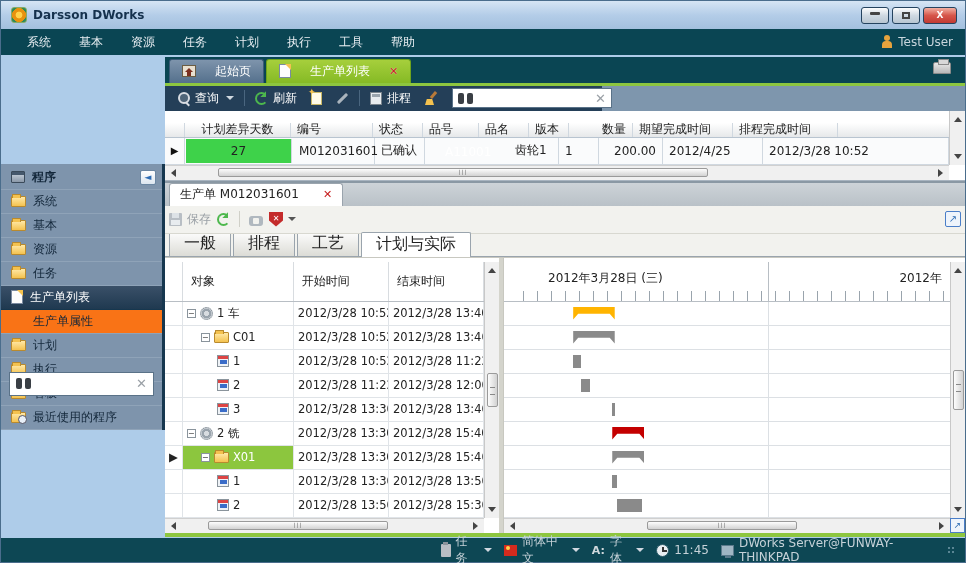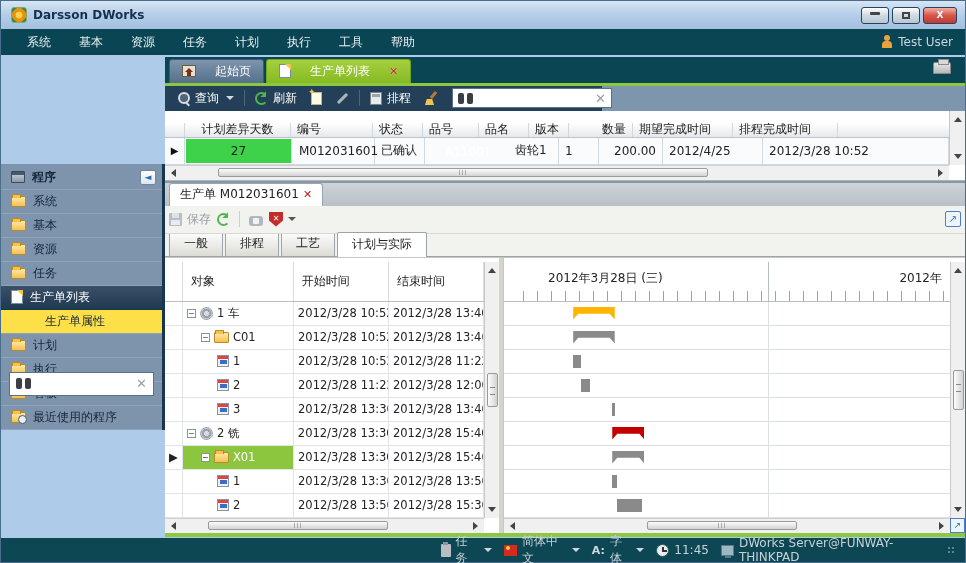--- a/index.html
+++ b/index.html
@@ -40,21 +40,21 @@
   .collapse-btn { margin-left:auto; width:16px; height:15px; background:linear-gradient(#fff,#dce6f0);
     border:1px solid #6b87a3; border-radius:2px; color:#2d6cb4; font-size:9px; line-height:13px; text-align:center; }
   .prog-icon { width:14px; height:12px; background:linear-gradient(#cfd8e2,#8a98a8); border:1px solid #3a4a5a; border-radius:1px; position:relative;}
   .prog-icon::before{content:"";position:absolute;left:0;top:0;right:0;height:3px;background:#45586c;}
   .folder-icon { width:15px; height:11px; background:linear-gradient(#ffe9a8,#f4c24f); border:1px solid #b98a2e; border-radius:1px; position:relative; }
   .folder-icon::before { content:""; position:absolute; top:-3px; left:0; width:7px; height:3px; background:#f4c24f; border:1px solid #b98a2e; border-bottom:none; border-radius:1px 1px 0 0; }
   .clock-dot::after { content:""; position:absolute; right:-2px; bottom:-2px; width:7px; height:7px; border-radius:50%; background:#e8f0f8; border:1px solid #556; }
   .doc-icon { width:12px; height:14px; background:#fdfdfd; border:1px solid #7a8aa0; position:relative; }
   .doc-icon::before { content:""; position:absolute; right:-1px; top:-1px; border:3px solid; border-color:#f4c24f #f4c24f transparent transparent; }
   .side-item.selected { background:linear-gradient(#3a5068,#1f3950); color:#fff; border-bottom:1px solid #16374f; }
-  .side-item.subitem { background:#fde047; padding-left:44px; }
+  .side-item.subitem { background:#f97316; padding-left:32px; }
   .side-search { position:absolute; left:8px; right:8px; bottom:34px; height:24px; background:#fff; border:1px solid #5a7288;
     display:flex; align-items:center; padding:0 6px; gap:6px; }
   .side-search input { flex:1; border:none; outline:none; font-size:12px; min-width:0; }
   .binoc-icon { width:15px; height:11px; position:relative; }
   .binoc-icon::before,.binoc-icon::after { content:""; position:absolute; top:0; width:6px; height:11px; background:#3a3f45; border-radius:2px; }
   .binoc-icon::before { left:0; } .binoc-icon::after { right:0; }
   .gray-x { color:#9aa0a6; font-weight:bold; font-size:13px; }
 
   
   .main { flex:1; display:flex; flex-direction:column; min-width:0; background:#fff; }
@@ -109,34 +109,34 @@
   .cell-green { background:#3ed24a; margin:1px; }
   .cell-olive { background:#9fb821; color:#fff !important; margin:14px; }
   .row-marker { font-size:10px; color:#111; }
   .hscroll { height:15px; background:#f0f0f0; border-top:1px solid #d0d0d0; display:flex; align-items:center; padding:0 2px; gap:2px; }
   .hthumb { height:9px; background:linear-gradient(#fdfdfd,#d2d2d2); border:1px solid #9a9a9a; border-radius:2px; position:relative; }
   .hthumb::after{content:"lll"; position:absolute; left:50%; top:50%; transform:translate(-50%,-55%); font-size:7px; color:#888; letter-spacing:1px;}
 
   
   .dtab-row { height:25px; background:linear-gradient(#cdd3d8,#b9c1c7); display:flex; align-items:flex-end; padding-left:4px; border-top:2px solid #8a98a4; }
   .dtab { height:23px; background:#fff; border:1px solid #9aa4ad; border-bottom:none; border-radius:3px 3px 0 0;
-    display:flex; align-items:center; gap:4px; padding:0 10px; font-size:12px; color:#222; }
+    display:flex; align-items:center; gap:24px; padding:0 10px; font-size:12px; color:#222; }
   .toolbar2 { height:28px; background:#f2f2ee; border-bottom:1px solid #d8d8d0; display:flex; align-items:center; padding:0 4px; gap:6px; position:relative; }
   .tb2-btn { display:flex; align-items:center; gap:5px; font-size:12px; color:#9aa0a6; }
   .floppy-icon { width:13px; height:13px; background:#b8bec4; border-radius:1px; position:relative; }
   .floppy-icon::before { content:""; position:absolute; left:3px; top:0; width:7px; height:5px; background:#dde2e6; }
   .floppy-icon::after { content:""; position:absolute; left:2px; bottom:1px; width:9px; height:5px; background:#e8ecef; }
   .link-icon { width:14px; height:10px; position:relative; }
   .link-icon::before,.link-icon::after { content:""; position:absolute; top:2px; width:8px; height:6px; border:2px solid #b0b8bf; border-radius:3px; }
   .link-icon::before{left:0;} .link-icon::after{right:0;}
   .shield-icon { width:14px; height:15px; background:#c42b2b; clip-path:polygon(0 0,100% 0,100% 60%,50% 100%,0 60%); color:#fff; font-size:8px; font-weight:bold; text-align:center; line-height:13px; }
   .caret-dark { border-left:4px solid transparent; border-right:4px solid transparent; border-top:4px solid #555; }
   .popout-icon { margin-left:auto; width:16px; height:16px; border:1px solid #4a7ec8; border-radius:2px; color:#2d6cb4; font-size:10px; line-height:14px; text-align:center; background:#eef4fb; }
   .inner-tabs { height:23px; background:#f2f2ee; display:flex; align-items:flex-end; padding-left:4px; gap:2px; border-bottom:1px solid #9aa4ad; }
-  .itab { height:21px; padding:12px 14px; font-size:12px; color:#222; display:flex; align-items:center;
+  .itab { height:21px; padding:12px 14px; font-size:16px; color:#222; display:flex; align-items:center;
     background:linear-gradient(#fdfdfd,#dcdcd6); border:1px solid #9aa4ad; border-bottom:none; border-radius:2px 2px 0 0; }
   .itab.active { background:#fff; height:23px; position:relative; z-index:2; font-weight:normal; margin-bottom:-1px; }
 
   
   .panes { flex:1; display:flex; min-height:0; border-top:1px solid #c8c8c0; }
   .tree-pane { width:338px; border-right:4px solid #d4d4cc; display:flex; flex-direction:column; background:#fff; position:relative; }
   .tree-scroll-y { position:absolute; right:0; top:4px; bottom:15px; width:15px; background:#f0f0f0; border-left:1px solid #c8c8c8; display:flex; flex-direction:column; align-items:center; justify-content:space-between; padding:2px 0;}
   .tthumb { width:11px; height:34px; background:linear-gradient(90deg,#fdfdfd,#d2d2d2); border:1px solid #9a9a9a; border-radius:2px; margin:2px 0; position:relative;}
   .tthumb::after{content:""; position:absolute; left:2px; right:2px; top:13px; height:6px; border-top:1px solid #888; border-bottom:1px solid #888;}
   .tree-head { display:flex; height:40px; border-bottom:1px solid #b8bec4; padding-right:15px; margin-top:4px; }

